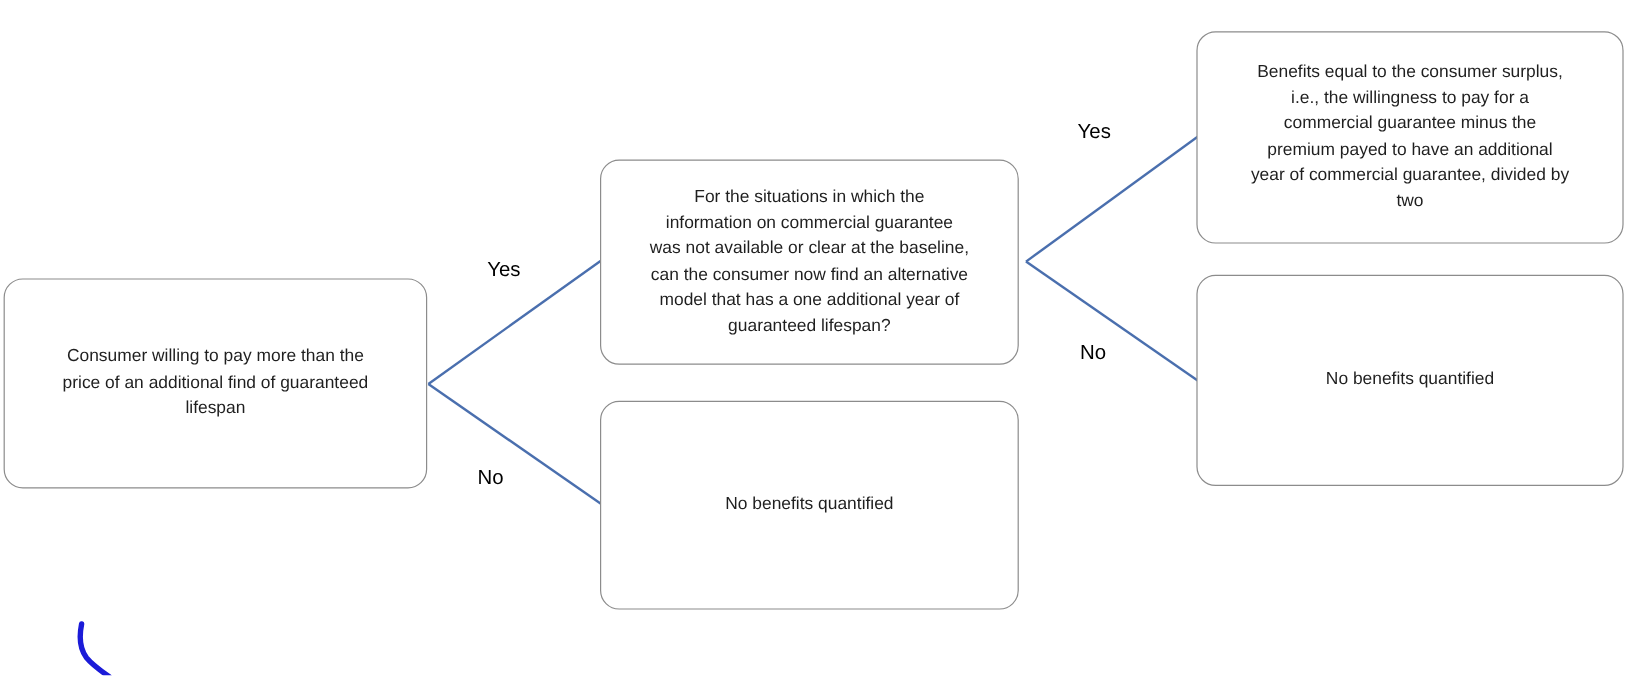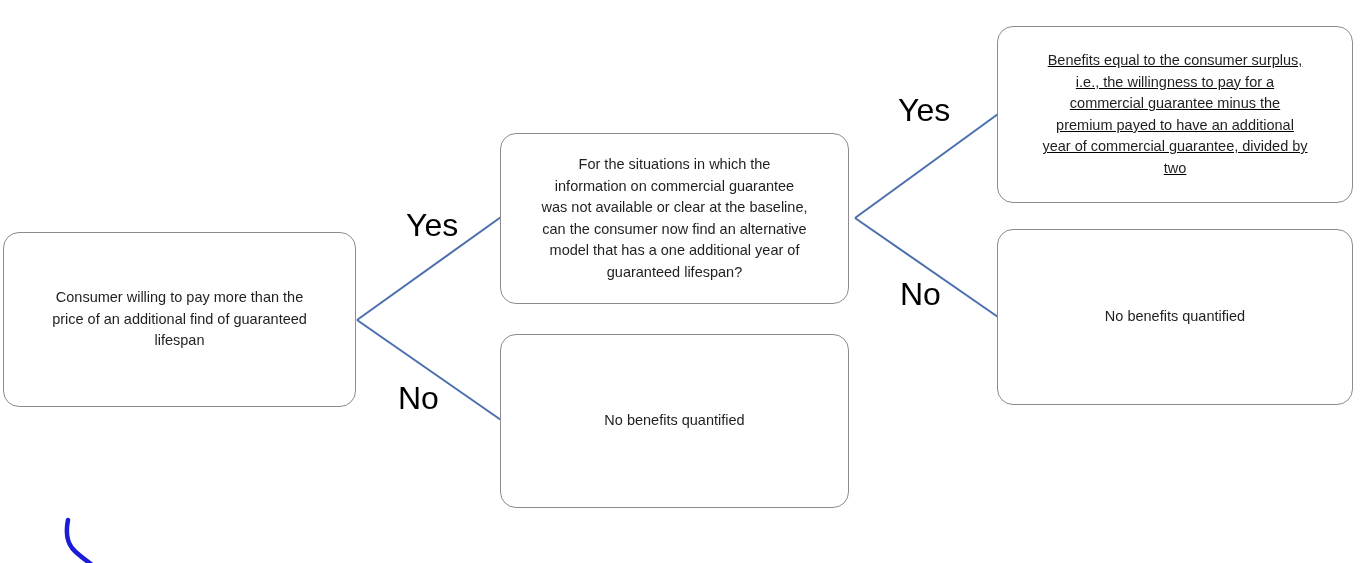--- a/index.html
+++ b/index.html
@@ -47,25 +47,25 @@
   .node-text {
     font-size: 14.5px;
     line-height: 21.5px;
     color: #1f1f1f;
     text-align: center;
     white-space: pre-line;
   }
   .node-root       { left: 3px;   top: 232px; width: 353px; height: 175px; }
   .node-question   { left: 500px; top: 133px; width: 349px; height: 171px; }
   .node-nob-mid    { left: 500px; top: 334px; width: 349px; height: 174px; }
-  .node-benefits   { left: 997px; top: 26px;  width: 356px; height: 177px; text-decoration: underline; }
+  .node-benefits   { left: 997px; top: 26px;  width: 356px; height: 177px; }
   .node-nob-right  { left: 997px; top: 229px; width: 356px; height: 176px; }
   .edge-label {
     position: absolute;
-    font-size: 32px;
+    font-size: 17px;
     color: #000000;
     line-height: 30px;
     white-space: nowrap;
   }
   .label-yes-1 { left: 406px; top: 210px; }
   .label-no-1  { left: 398px; top: 383px; }
   .label-yes-2 { left: 898px; top: 95px;  }
   .label-no-2  { left: 900px; top: 279px; }
 </style>
 </head>

